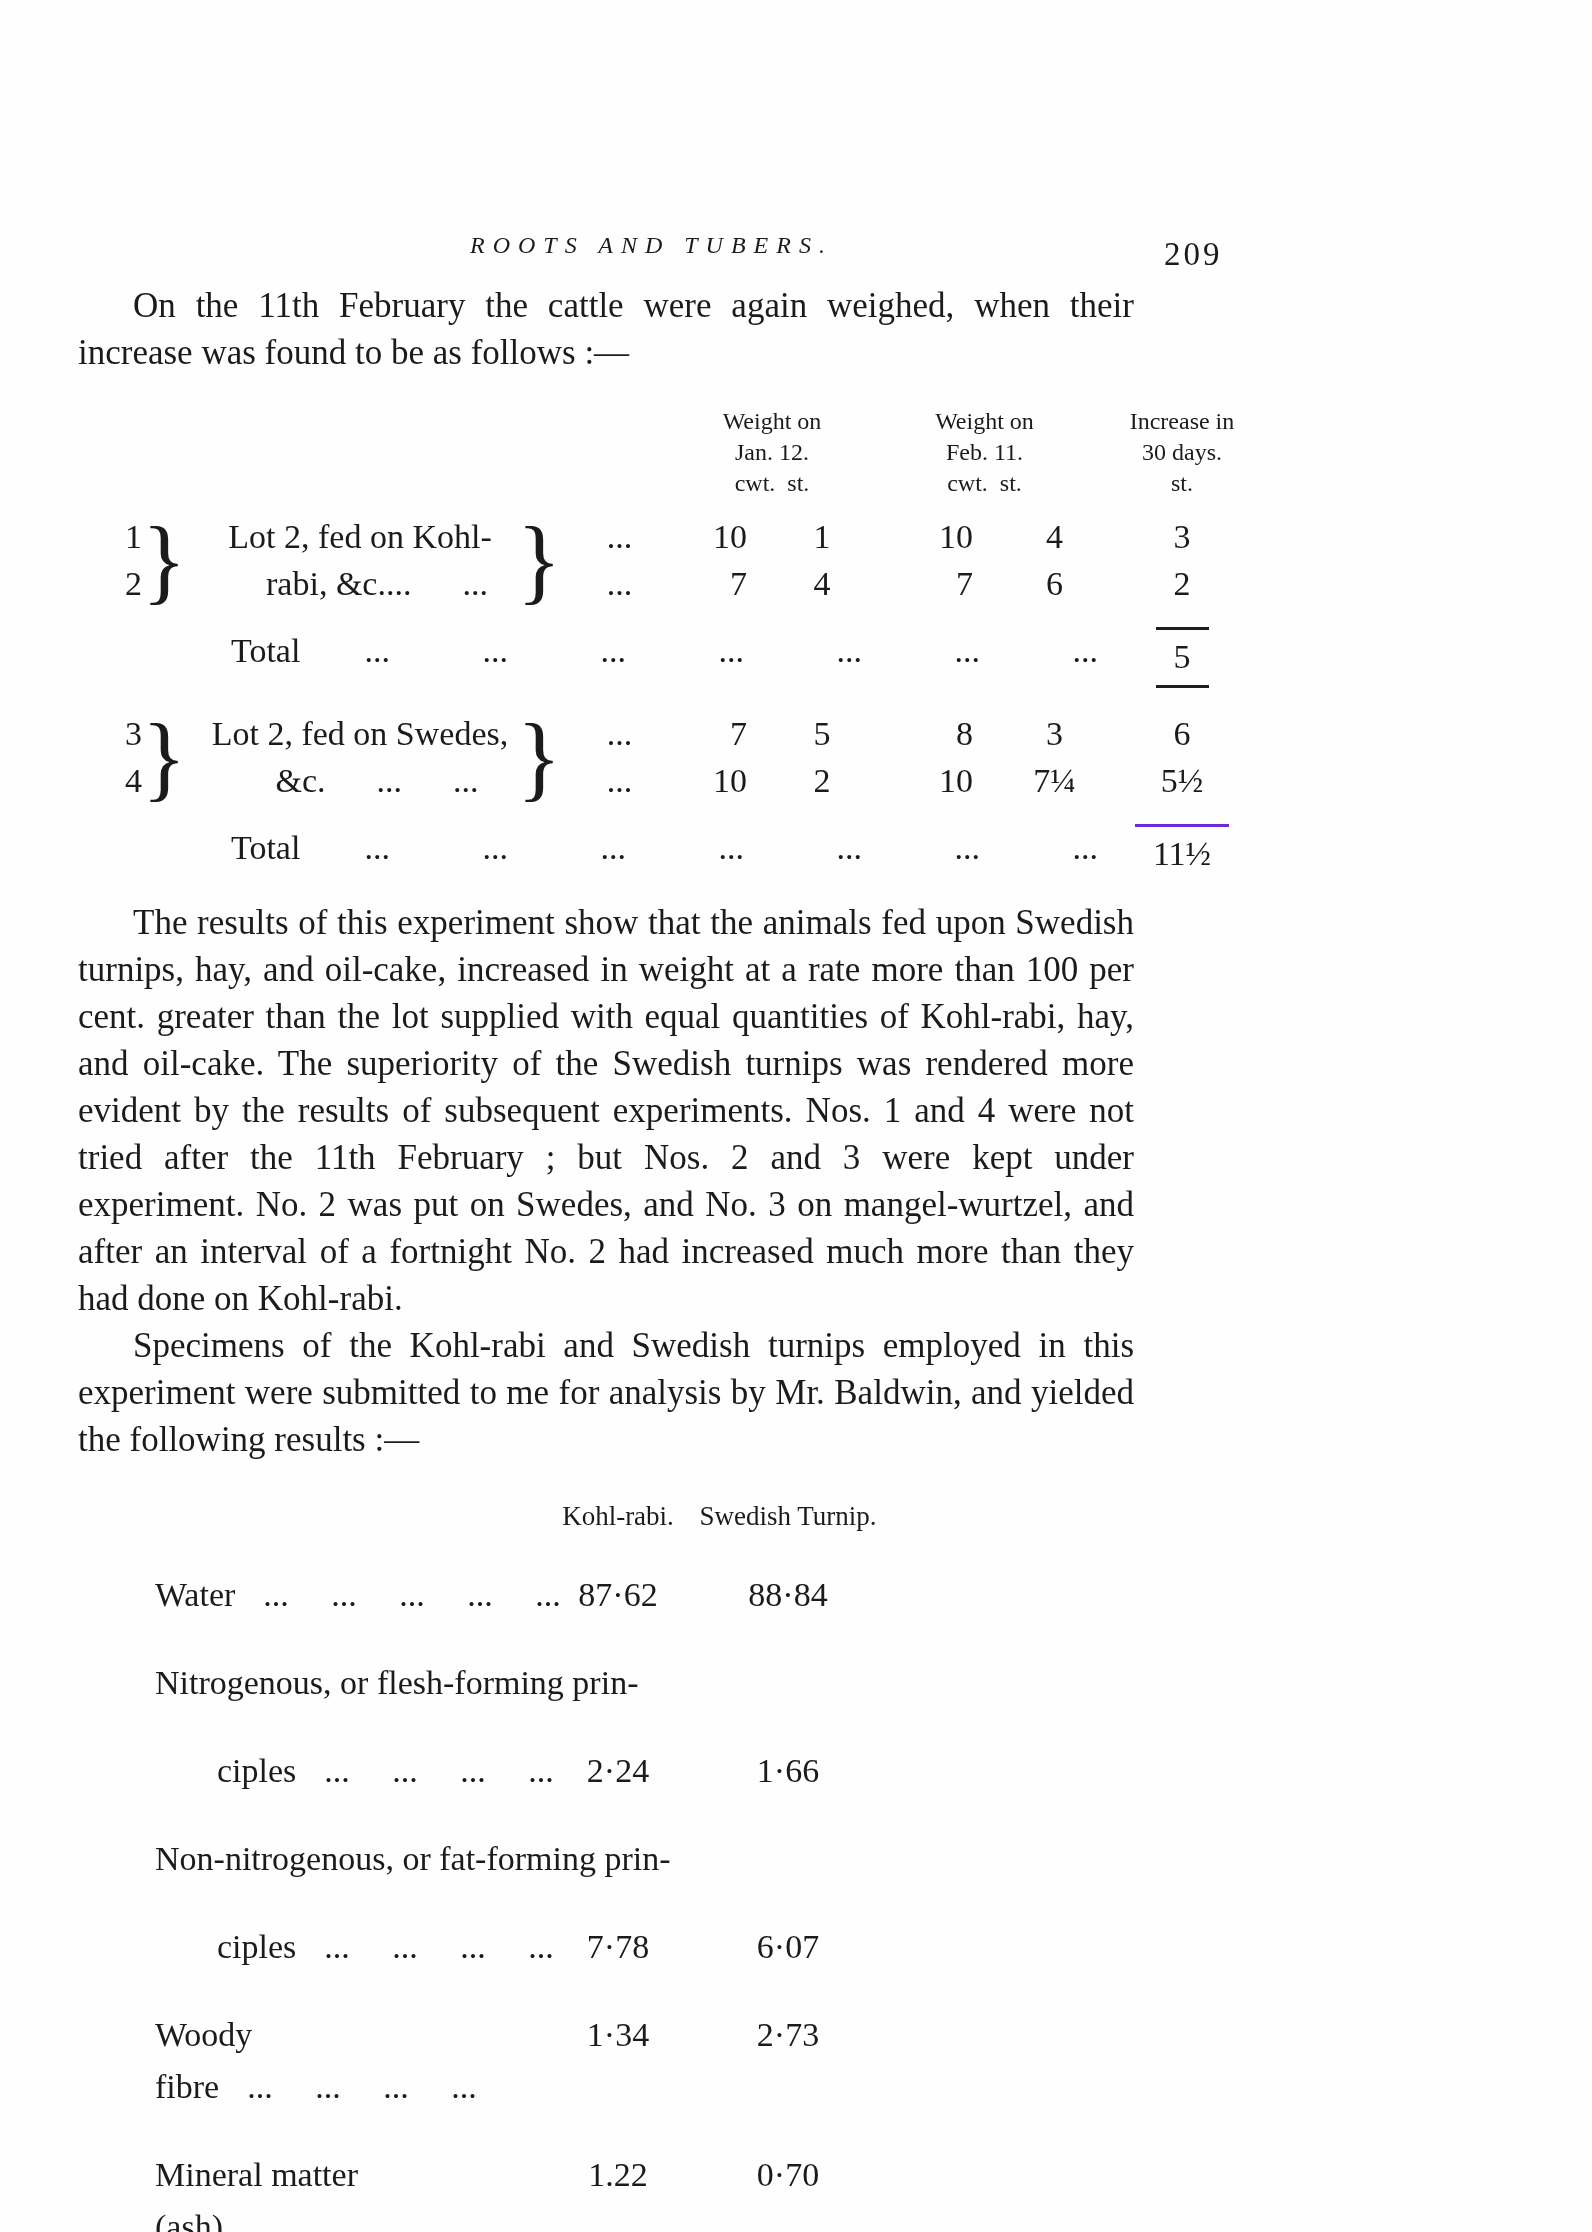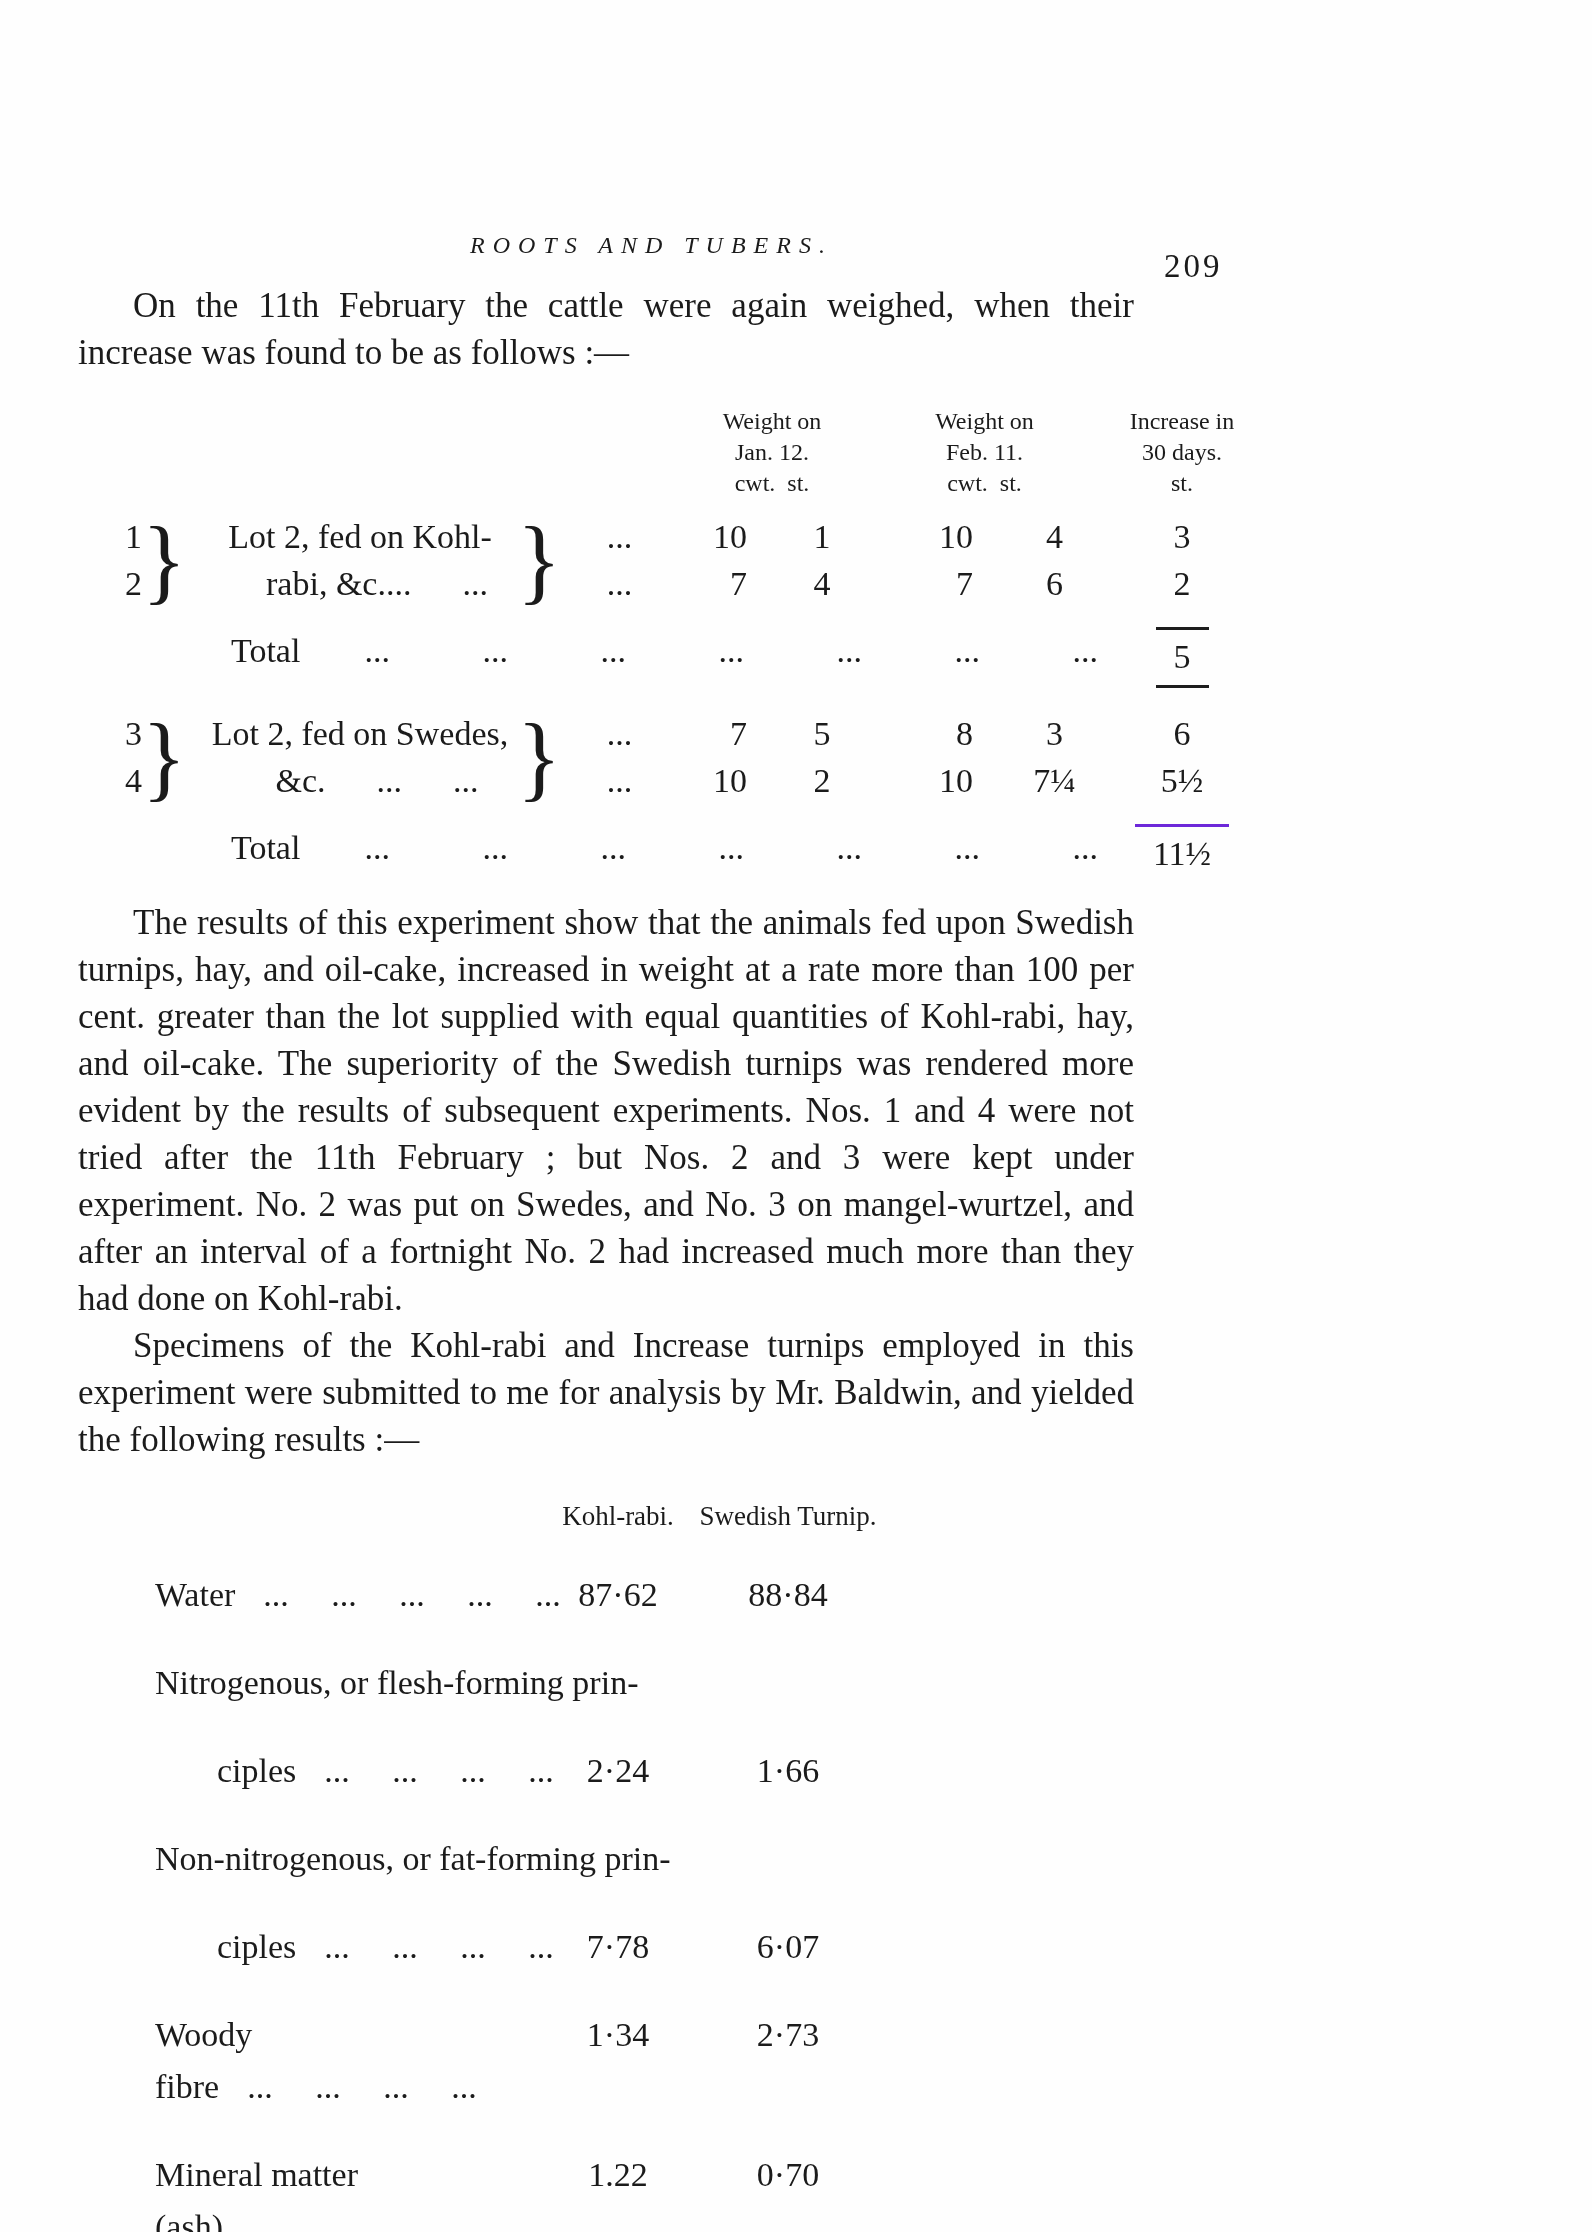--- a/index.html
+++ b/index.html
@@ -11,21 +11,21 @@
   }
   .page{position:relative;margin-left:78px;width:1270px;}
   .pre{white-space:pre;text-align:center;}
 
   
   .running-head{position:relative;height:50px;margin-top:232px;}
   .rh-title{
     position:absolute;left:392px;top:0;
     font-style:italic;font-size:24px;letter-spacing:8px;
   }
-  .rh-pagenum{position:absolute;left:1086px;top:16px;font-size:33px;letter-spacing:3px;}
+  .rh-pagenum{position:absolute;left:1086px;top:4px;font-size:33px;letter-spacing:3px;}
 
   
   p.body-par{
     width:1056px;font-size:35px;line-height:47px;
     text-align:justify;margin:0;
   }
   p.indent{text-indent:55px;}
   .mt26{margin-top:24px;}
   .mt28{margin-top:26px;}
 
@@ -159,21 +159,21 @@
         <span>Total</span><span class="t-dots">... ... ... ... ... ... ...</span>
       </div>
       <div class="t-val">
         <span class="rule-above">11½</span>
       </div>
     </div>
   </div>
 
   <p class="body-par indent mt28">The results of this experiment show that the animals fed upon Swedish turnips, hay, and oil-cake, increased in weight at a rate more than 100 per cent. greater than the lot supplied with equal quantities of Kohl-rabi, hay, and oil-cake.  The superiority of the Swedish turnips was rendered more evident by the results of subsequent experiments.  Nos. 1 and 4 were not tried after the 11th February ; but Nos. 2 and 3 were kept under experiment.  No. 2 was put on Swedes, and No. 3 on mangel-wurtzel, and after an interval of a fortnight No. 2 had increased much more than they had done on Kohl-rabi.</p>
 
-  <p class="body-par indent">Specimens of the Kohl-rabi and Increase turnips employed in this experiment were submitted to me for analysis by Mr. Baldwin, and yielded the following results :—</p>
+  <p class="body-par indent">Specimens of the Kohl-rabi and Swedish turnips employed in this experiment were submitted to me for analysis by Mr. Baldwin, and yielded the following results :—</p>
 
   <div>
     <div class="an an-header">
       <div class="an-h1">Kohl-rabi.</div>
       <div class="an-h2">Swedish Turnip.</div>
     </div>
 
     <div class="an">
       <div class="an-label"><span>Water</span><span class="an-dots">... ... ... ... ...</span></div>
       <div class="an-v1">87·62</div>

